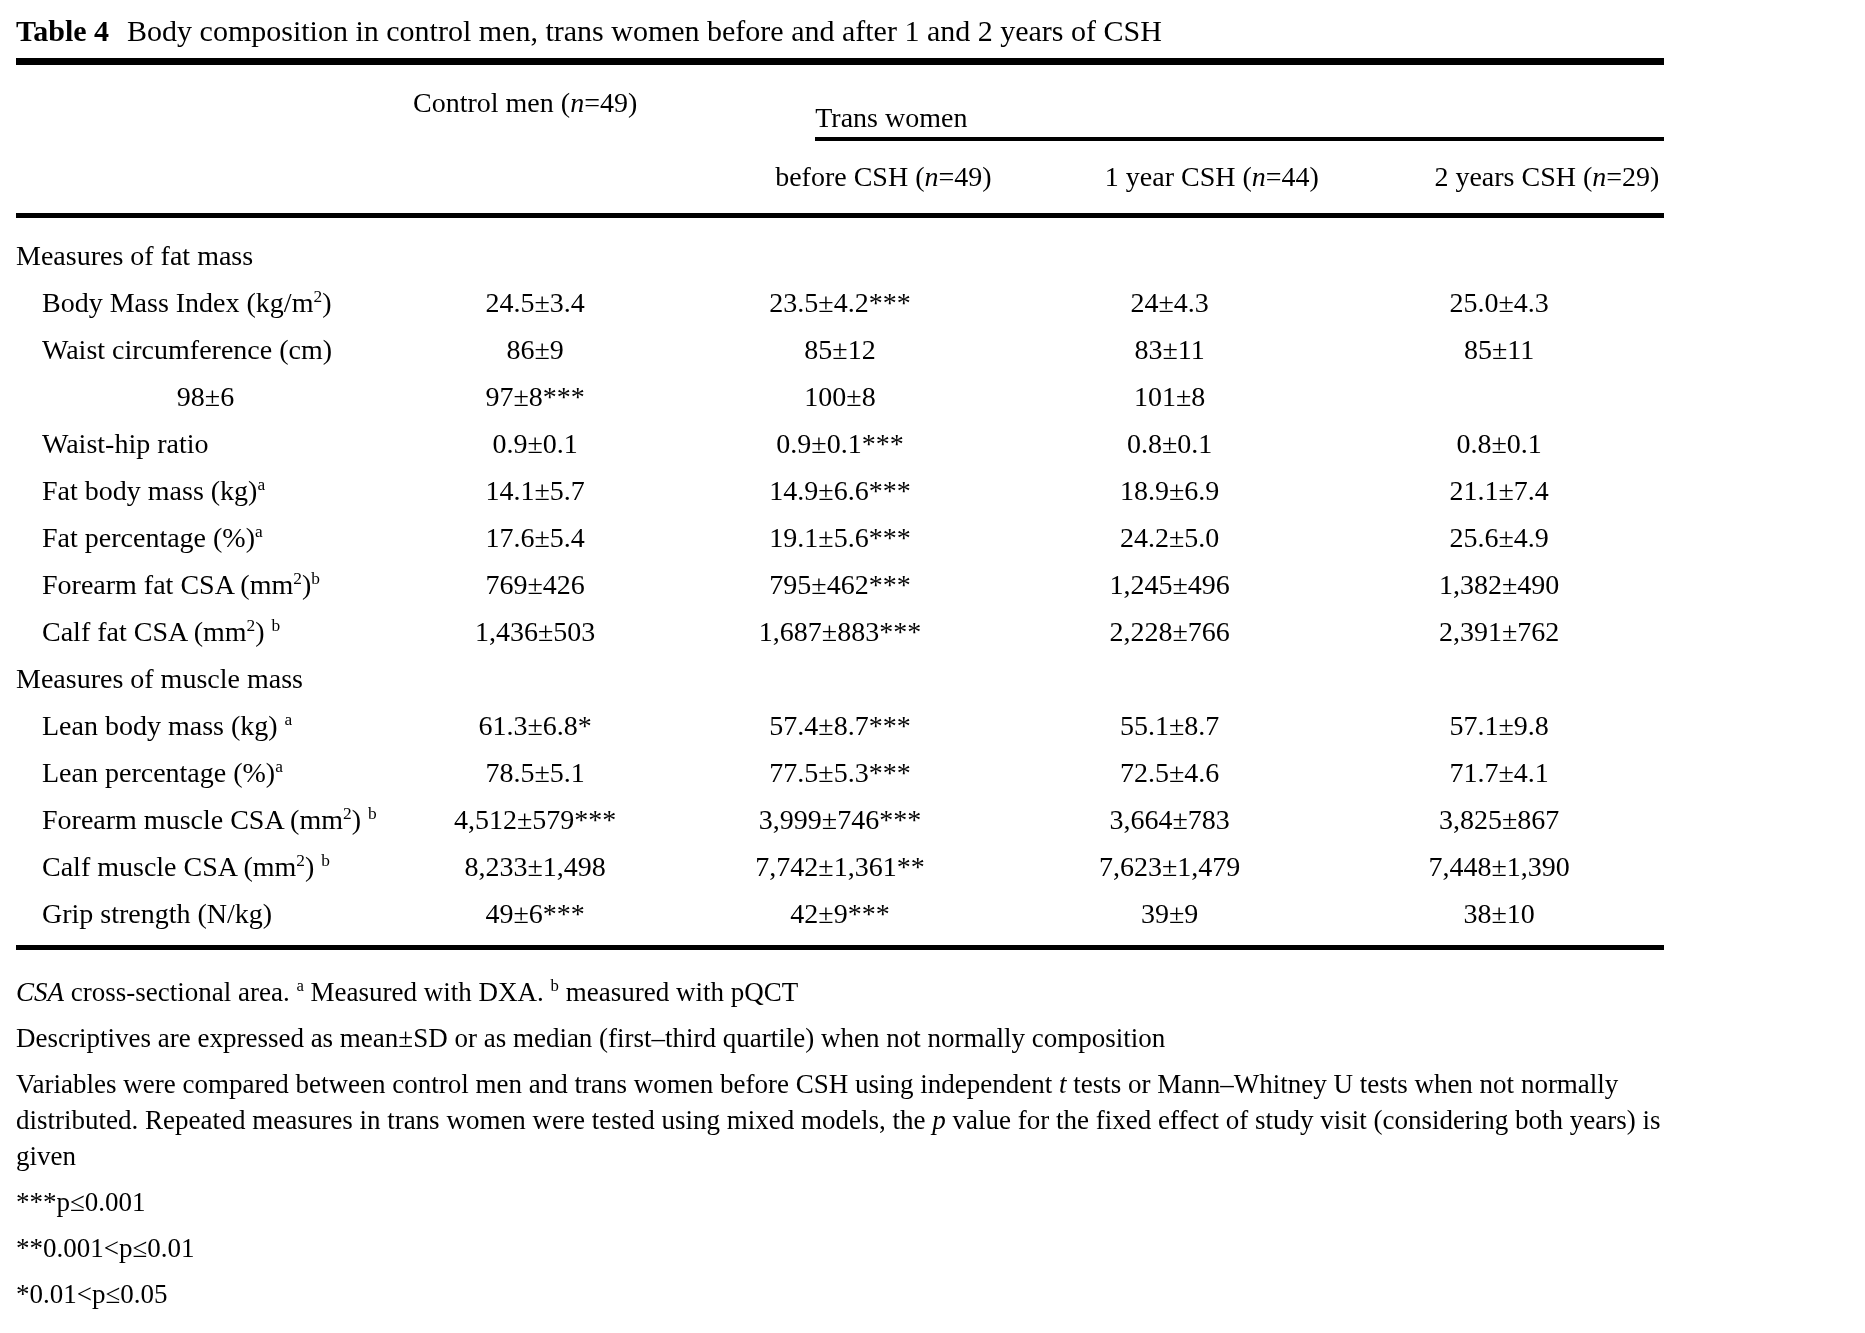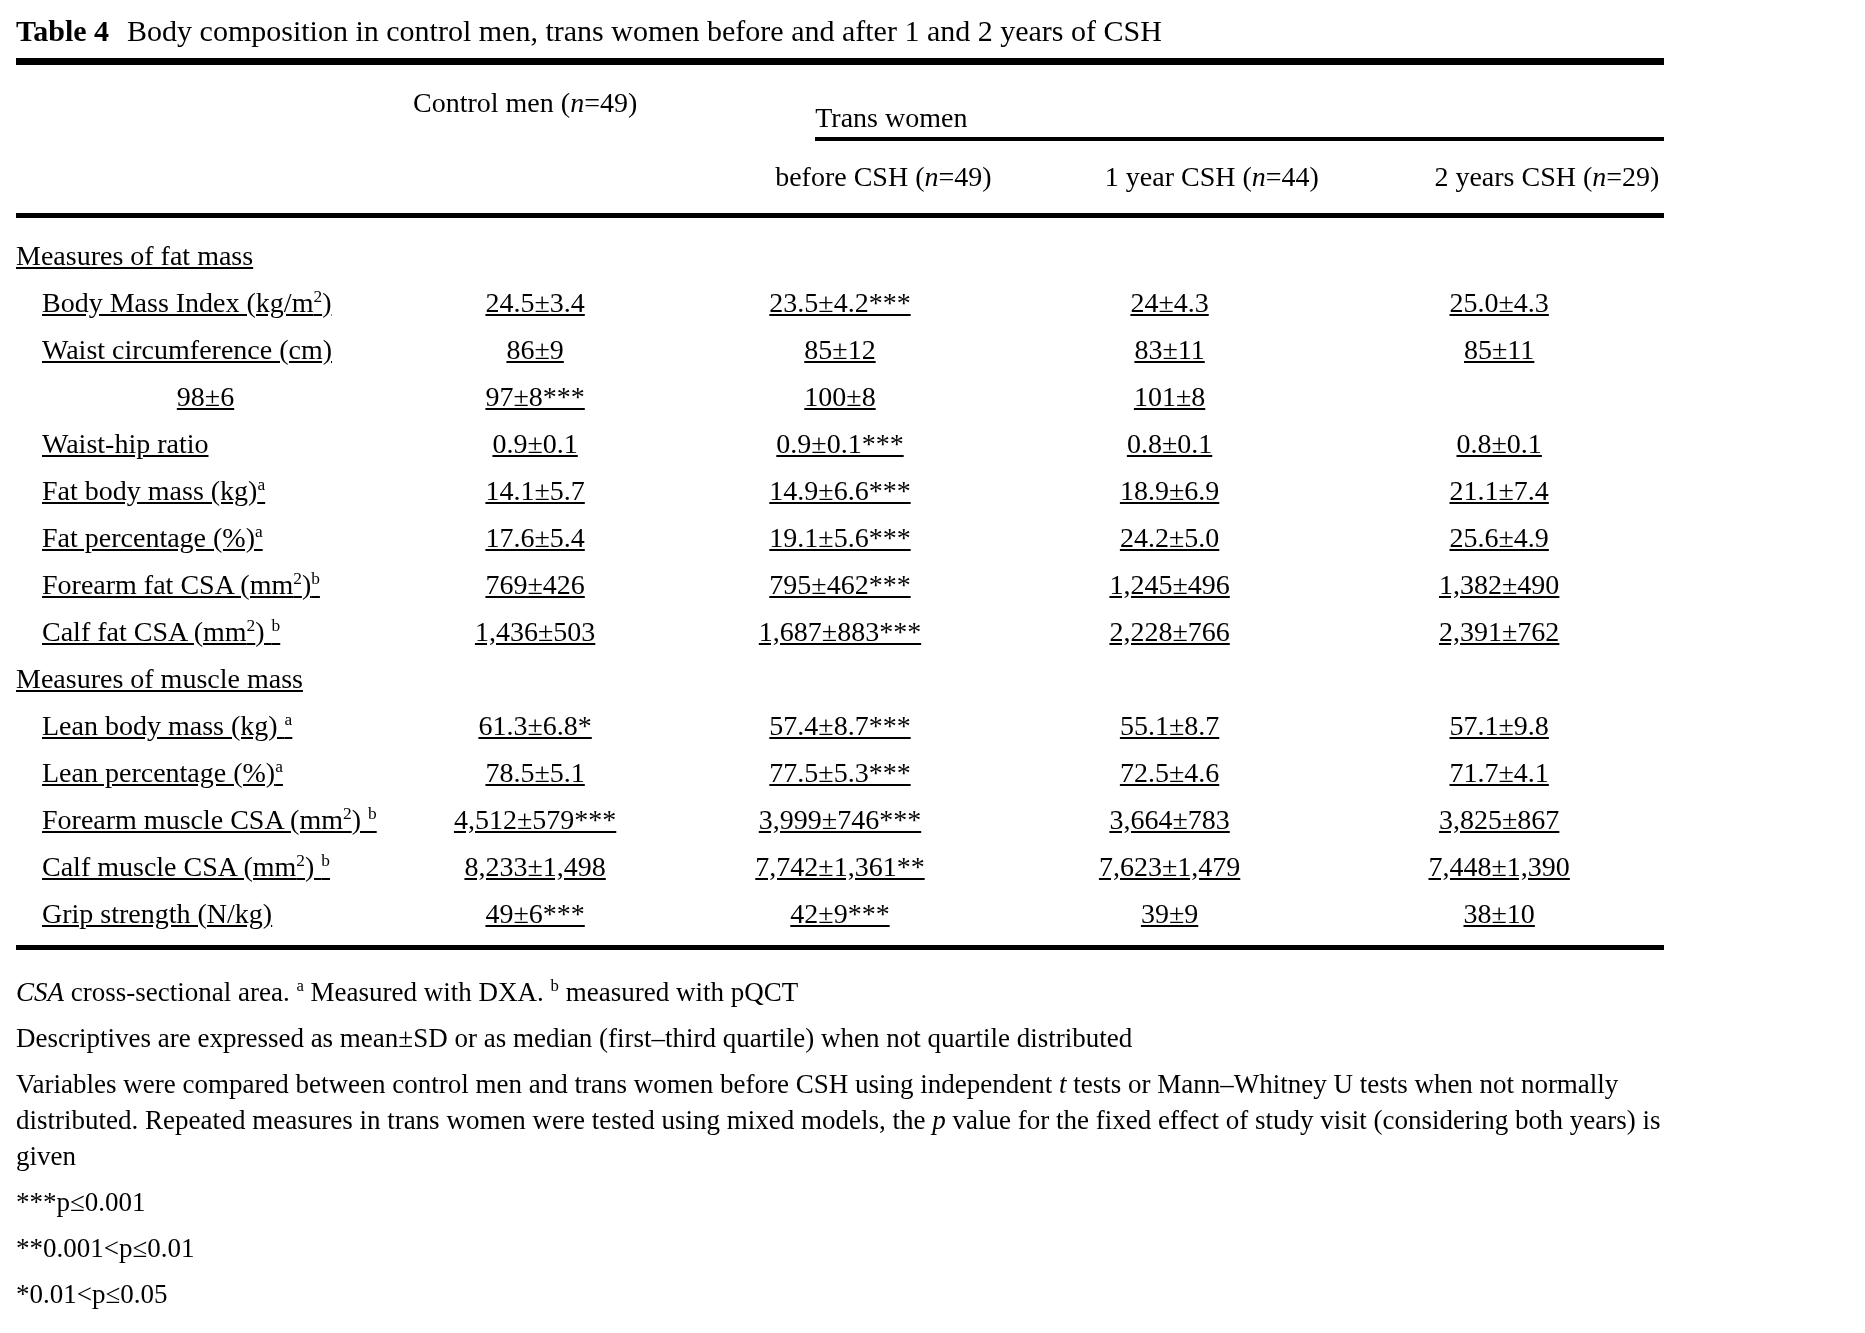--- a/index.html
+++ b/index.html
@@ -11,21 +11,21 @@
   .rule-top{border-top-width:7px;}
   
   .hrowA{display:grid;grid-template-columns:23% 17% 60%;height:76px;}
   .hcell{padding-top:22px;font-size:28px;white-space:nowrap;}
   .control-h{padding-left:18px;}
   .trans-cell{grid-column:3/4;margin-left:140px;border-bottom:4px solid #000;padding-top:37px;font-size:28px;}
   .hrowB{display:grid;grid-template-columns:23% 17% 20% 20% 20%;height:72px;border-bottom:5px solid #000;align-items:center;}
   .subh{padding-left:100px;font-size:28px;white-space:nowrap;}
   
   #tbody{padding:14px 0 8px 0;}
-  .trow{display:grid;grid-template-columns:23% 17% 20% 20% 20%;height:47px;align-items:center;font-size:28px;text-decoration:underline;}
+  .trow{display:grid;grid-template-columns:23% 17% 20% 20% 20%;height:47px;align-items:center;font-size:28px;}
   .tsection{grid-column:1/6;white-space:nowrap;}
   .tlabel{padding-left:26px;white-space:nowrap;}
   .tval{text-align:center;white-space:nowrap;}
   sup{font-size:0.62em;line-height:0;vertical-align:super;}
   
   #footnotes{padding-top:24px;}
   .fn{margin:10px 0 0 0;font-size:27px;line-height:36px;}
   .fn:first-child{margin-top:0;}
 </style>
 </head>
@@ -151,20 +151,20 @@
         <div class="tval">42±9***</div>
         <div class="tval">39±9</div>
         <div class="tval">38±10</div>
       </div>
     </div>
 
   <hr class="rule">
 
   <div id="footnotes">
       <p class="fn"><i>CSA</i> cross-sectional area. <sup>a</sup> Measured with DXA. <sup>b</sup> measured with pQCT</p>
-      <p class="fn">Descriptives are expressed as mean±SD or as median (first–third quartile) when not quartile distributed</p>
+      <p class="fn">Descriptives are expressed as mean±SD or as median (first–third quartile) when not normally composition</p>
       <p class="fn">Variables were compared between control men and trans women before CSH using independent <i>t</i> tests or Mann–Whitney U tests when not normally distributed. Repeated measures in trans women were tested using mixed models, the <i>p</i> value for the fixed effect of study visit (considering both years) is given</p>
       <p class="fn">***p≤0.001</p>
       <p class="fn">**0.001&lt;p≤0.01</p>
       <p class="fn">*0.01&lt;p≤0.05</p>
     </div>
 
 </div>
 
 </body></html>

